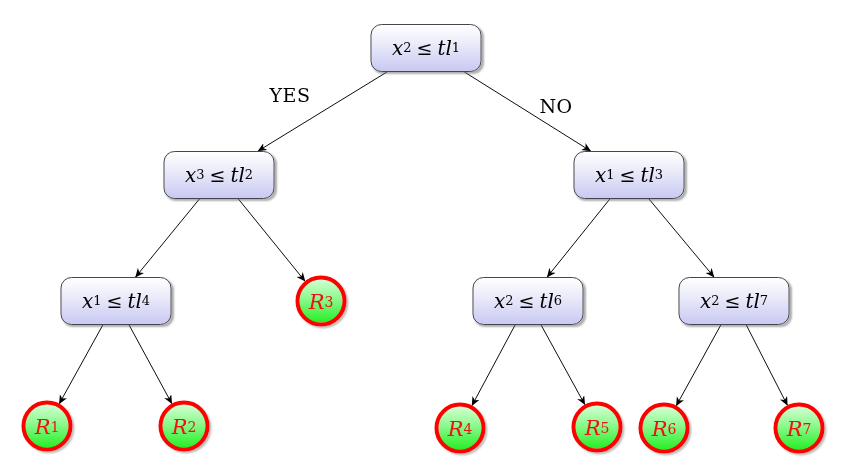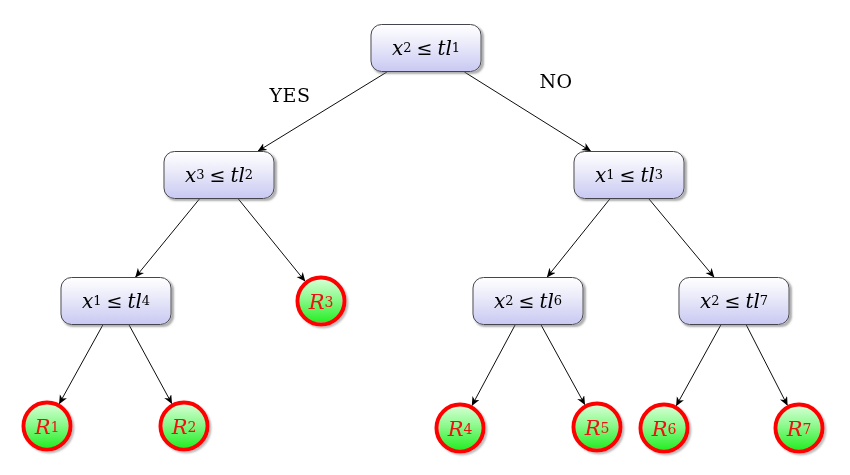--- a/index.html
+++ b/index.html
@@ -152,15 +152,15 @@
       </div>
       <div class="node leaf" style="left: 664px; top: 428px;">
         <span>R</span>
         <sub>6</sub>
       </div>
       <div class="node leaf" style="left: 799px; top: 428px;">
         <span>R</span>
         <sub>7</sub>
       </div>
       <div class="edge-label" style="left: 290px; top: 95px;">YES</div>
-      <div class="edge-label" style="left: 556px; top: 81px;">NO</div>
+      <div class="edge-label" style="left: 556px; top: 106px;">NO</div>
     </div>
 </div>
 
 </body></html>

